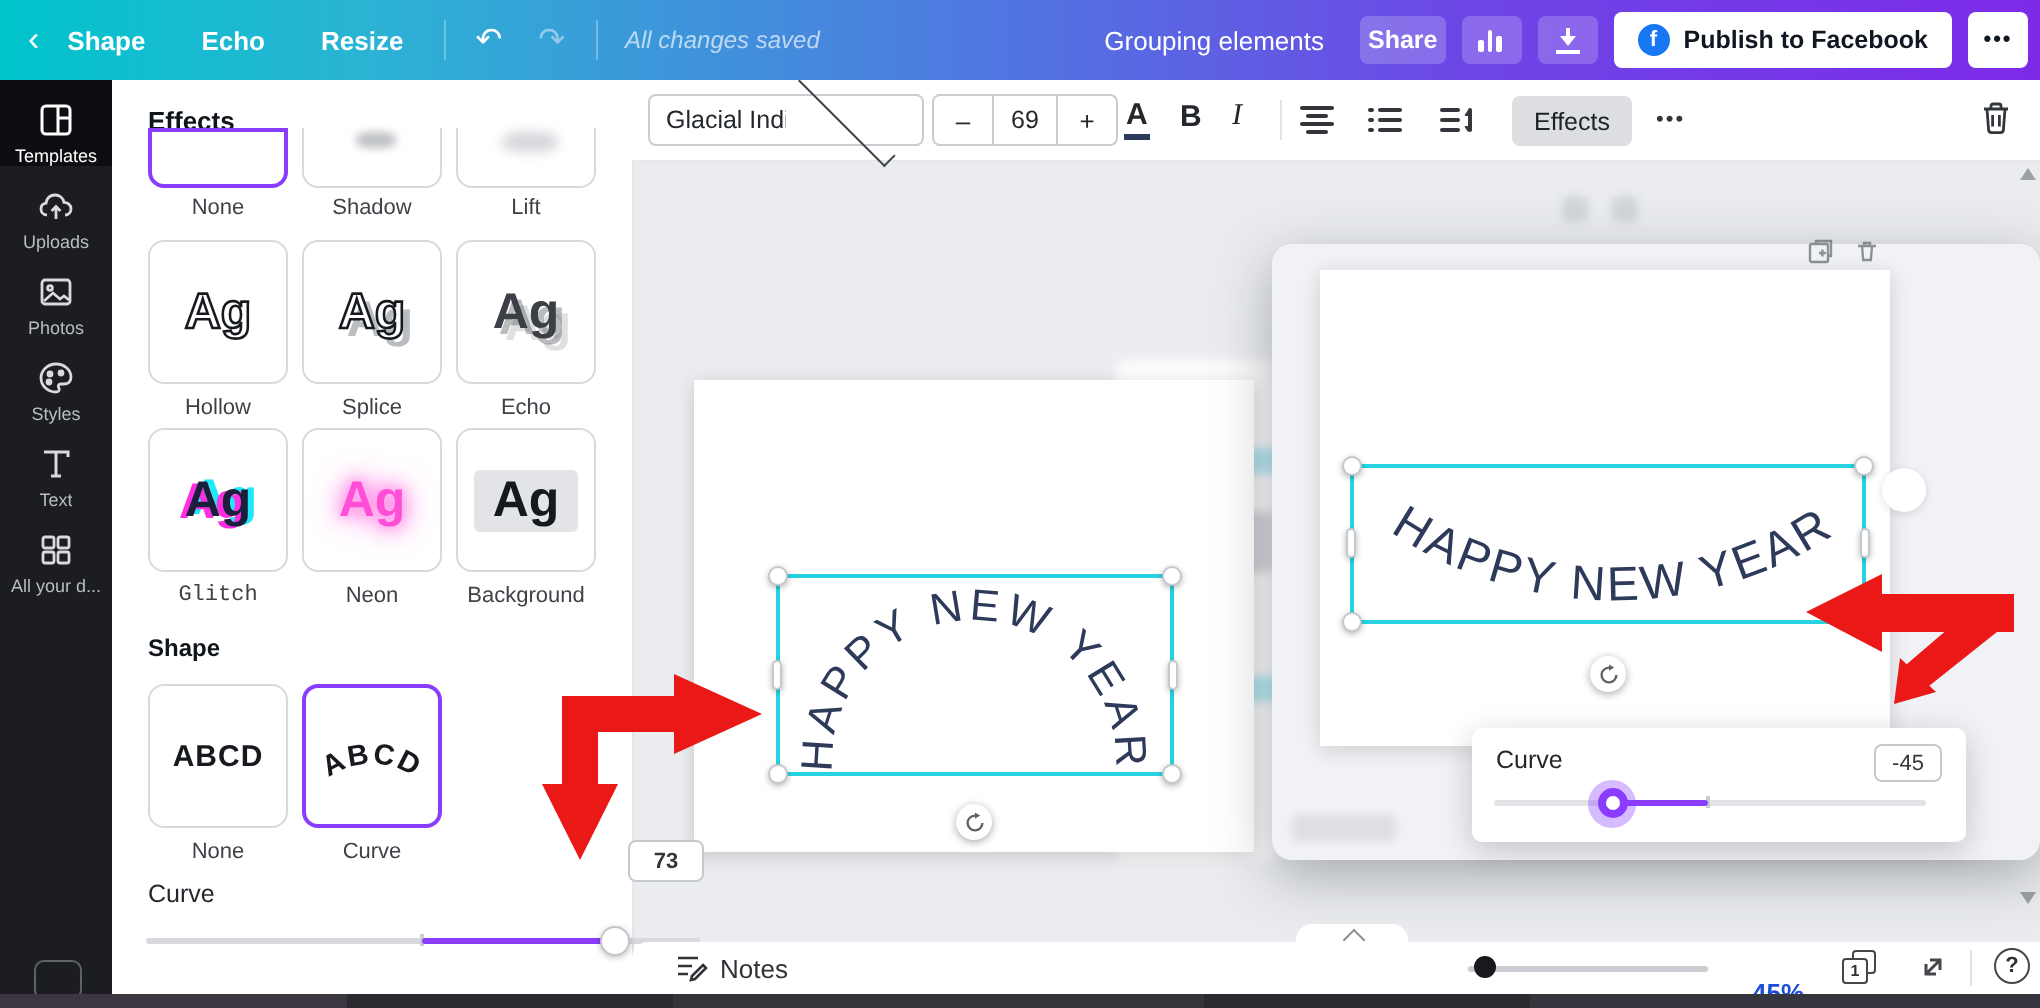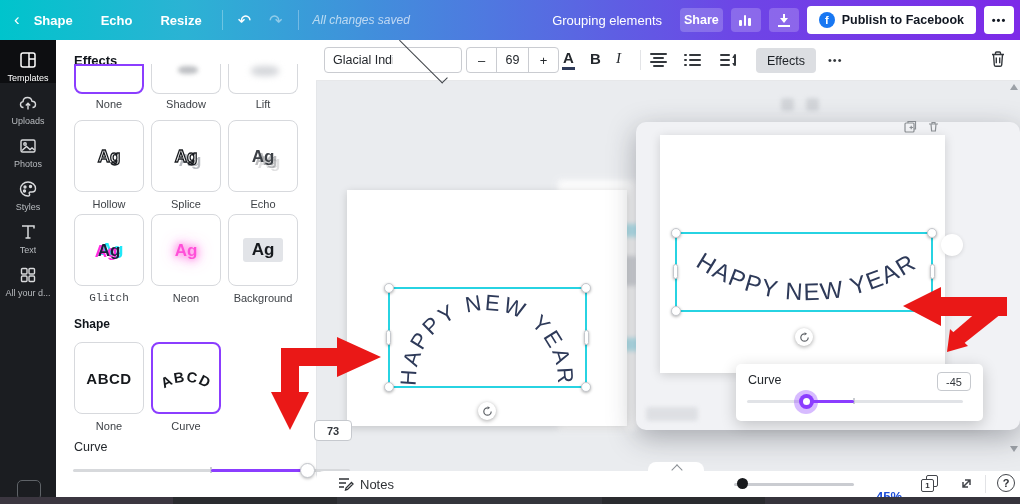--- a/index.html
+++ b/index.html
@@ -49,21 +49,21 @@
 
   
   .panel{position:absolute;left:56px;top:40px;width:260px;height:457px;background:#fff;
     border-right:1px solid #e4e6e9;z-index:20;}
   .panel-title{position:absolute;left:18px;top:13px;font-size:13px;font-weight:700;color:#10151b;}
   .fx-card{position:absolute;width:70px;height:72px;border:1px solid #d7d9dd;border-radius:8px;
     background:#fff;display:flex;align-items:center;justify-content:center;cursor:pointer;box-sizing:border-box;}
   .fx-card.sliver{height:30px;border-top:none;border-radius:0 0 8px 8px;}
   .fx-card.selected{border:2px solid #8b3dff;}
   .fx-lbl{position:absolute;width:70px;text-align:center;font-size:11px;color:#3e4247;}
-  .ag{font-size:17px;font-weight:700;color:#16191d;line-height:1;}
+  .ag{font-size:25px;font-weight:700;color:#16191d;line-height:1;}
   .ag.hollow{color:#fff;-webkit-text-stroke:1.3px #16191d;}
   .ag.splice{color:#fff;-webkit-text-stroke:1.3px #16191d;text-shadow:4px 4px 0 #b9bcc1;}
   .ag.echo{color:#3c4046;text-shadow:3px 3px 0 rgba(60,64,70,.35),6px 6px 0 rgba(60,64,70,.16);}
   .ag.glitch{color:#1a1f3c;text-shadow:-3px 1px 0 #ff2ee0,3px -1px 0 #1fe8f8;}
   .ag.neon{color:#ff4fd8;text-shadow:0 0 4px #ffb3ef,0 0 10px #ff4fd8,0 0 16px rgba(255,79,216,.7);}
   .bgchip{background:#e2e4e8;border-radius:3px;padding:3px 9px;}
   .shadow-bit{position:absolute;left:26px;top:2px;width:20px;height:8px;background:#a3a6ab;
     filter:blur(2px);border-radius:40%;opacity:.7;}
   .lift-bit{position:absolute;left:22px;top:2px;width:28px;height:10px;background:#d4d6da;
     filter:blur(3px);border-radius:40%;}

